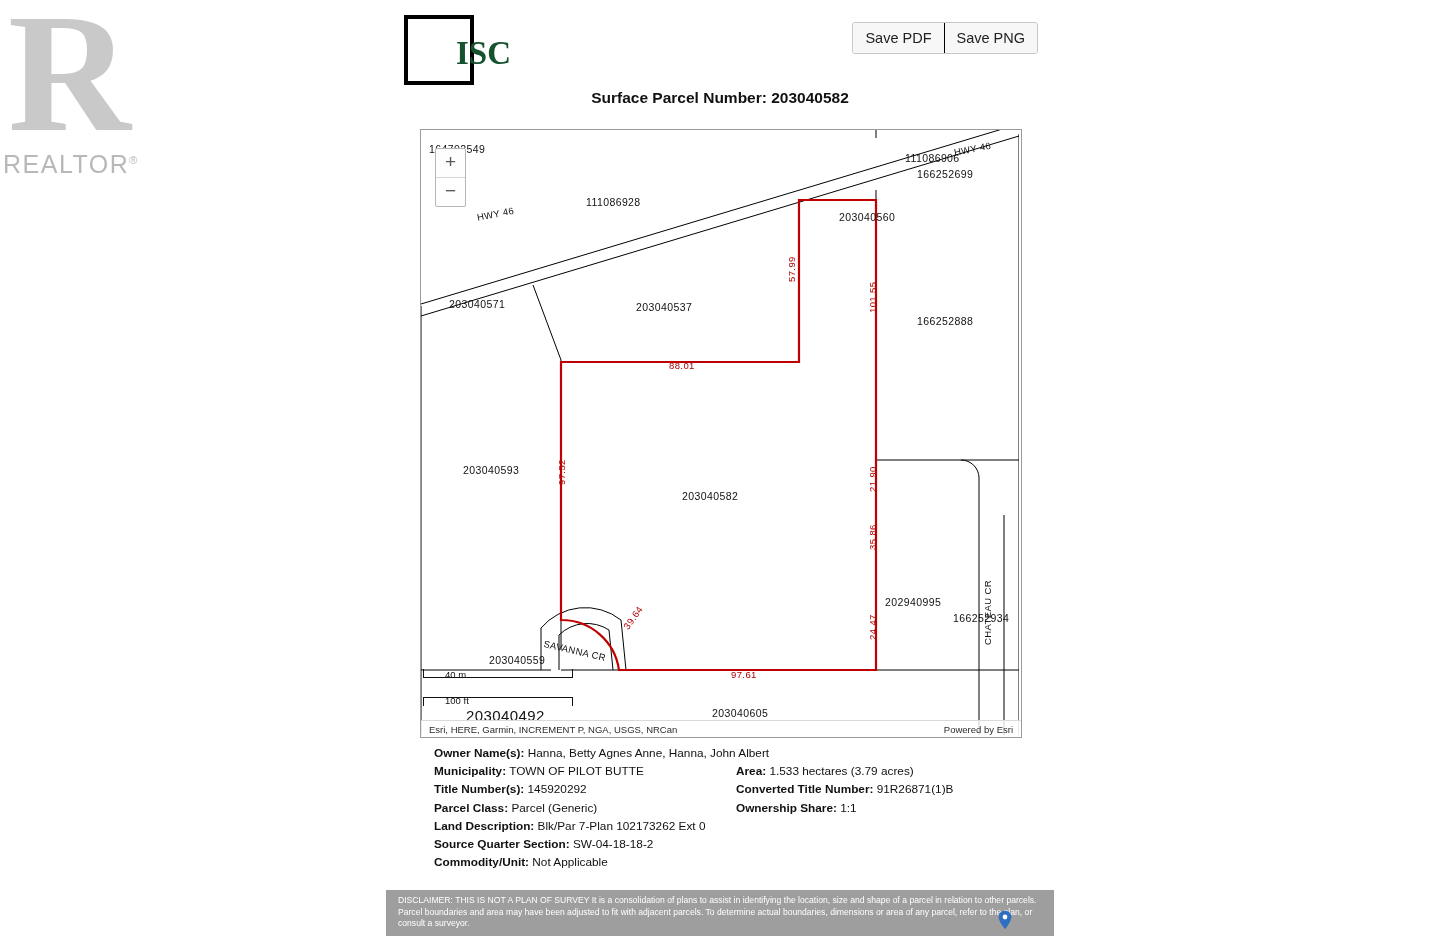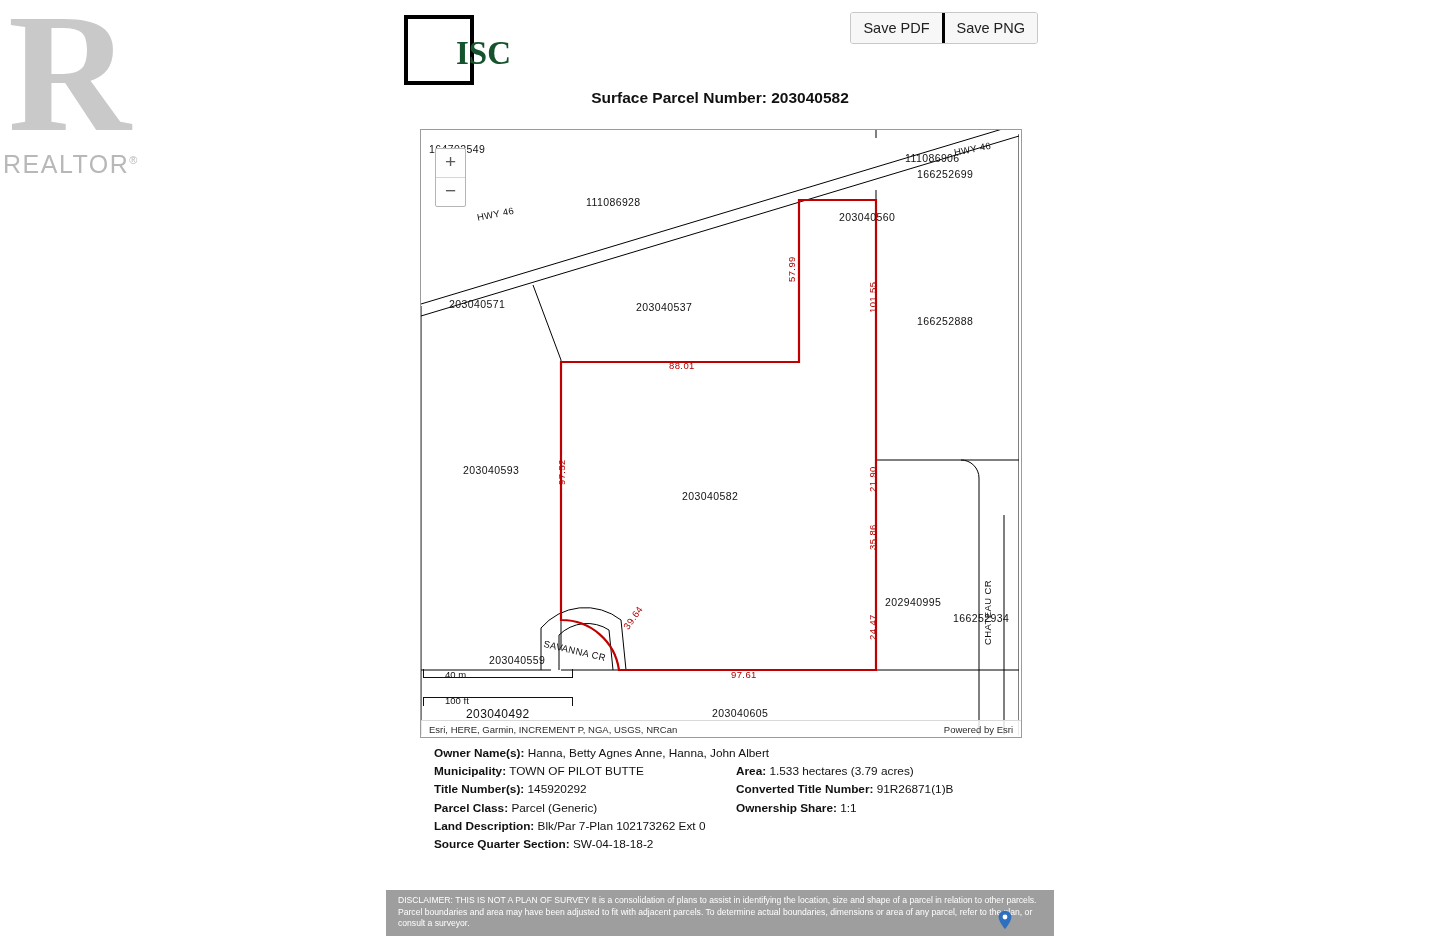--- a/index.html
+++ b/index.html
@@ -86,36 +86,36 @@
     font-size: 33px;
     letter-spacing: 0px;
     color: #14532d;
     padding-left: 48px;
   }
 
   
   .save-bar {
     position: absolute;
     right: 31px;
-    top: 4px;
+    top: 14px;
     display: flex;
     border: 1px solid #c8c8c8;
     border-radius: 3px;
     overflow: hidden;
     background: #f5f5f5;
   }
   .save-btn {
     font-size: 14.5px;
     color: #222;
     padding: 7px 12px;
     background: #f7f7f7;
     cursor: pointer;
     white-space: nowrap;
   }
-  .save-btn + .save-btn { border-left: 3px solid #000000; }
+  .save-btn + .save-btn { border-left: 1px solid #000000; }
 
   .doc-title {
     position: absolute;
     left: 0; right: 0;
     top: 81px;
     text-align: center;
     font-size: 15.5px;
     font-weight: bold;
     color: #111;
   }
@@ -305,21 +305,21 @@
           <div style="position: absolute; left: 496px; top: 38px; font-size: 10.5px; color: rgb(17, 17, 17); white-space: nowrap; letter-spacing: 0.4px;">166252699</div>
           <div style="position: absolute; left: 418px; top: 81px; font-size: 10.5px; color: rgb(17, 17, 17); white-space: nowrap; letter-spacing: 0.4px;">203040560</div>
           <div style="position: absolute; left: 496px; top: 185px; font-size: 10.5px; color: rgb(17, 17, 17); white-space: nowrap; letter-spacing: 0.4px;">166252888</div>
           <div style="position: absolute; left: 215px; top: 171px; font-size: 10.5px; color: rgb(17, 17, 17); white-space: nowrap; letter-spacing: 0.4px;">203040537</div>
           <div style="position: absolute; left: 28px; top: 168px; font-size: 10.5px; color: rgb(17, 17, 17); white-space: nowrap; letter-spacing: 0.4px;">203040571</div>
           <div style="position: absolute; left: 42px; top: 334px; font-size: 10.5px; color: rgb(17, 17, 17); white-space: nowrap; letter-spacing: 0.4px;">203040593</div>
           <div style="position: absolute; left: 261px; top: 360px; font-size: 10.5px; color: rgb(17, 17, 17); white-space: nowrap; letter-spacing: 0.4px;">203040582</div>
           <div style="position: absolute; left: 464px; top: 466px; font-size: 10.5px; color: rgb(17, 17, 17); white-space: nowrap; letter-spacing: 0.4px;">202940995</div>
           <div style="position: absolute; left: 532px; top: 482px; font-size: 10.5px; color: rgb(17, 17, 17); white-space: nowrap; letter-spacing: 0.4px;">166252934</div>
           <div style="position: absolute; left: 68px; top: 524px; font-size: 10.5px; color: rgb(17, 17, 17); white-space: nowrap; letter-spacing: 0.4px;">203040559</div>
-          <div style="position: absolute; left: 45px; top: 577px; font-size: 12px; color: rgb(17, 17, 17); white-space: nowrap; letter-spacing: 0.4px;">203040492</div>
+          <div style="position: absolute; left: 45px; top: 577px; font-size: 15px; color: rgb(17, 17, 17); white-space: nowrap; letter-spacing: 0.4px;">203040492</div>
           <div style="position: absolute; left: 291px; top: 577px; font-size: 10.5px; color: rgb(17, 17, 17); white-space: nowrap; letter-spacing: 0.4px;">203040605</div>
           <div style="position: absolute; left: 55px; top: 82px; font-size: 9.5px; color: rgb(17, 17, 17); white-space: nowrap; letter-spacing: 0.4px; transform: rotate(-11deg); transform-origin: left top;">HWY 46</div>
           <div style="position: absolute; left: 532px; top: 17px; font-size: 9.5px; color: rgb(17, 17, 17); white-space: nowrap; letter-spacing: 0.4px; transform: rotate(-11deg); transform-origin: left top;">HWY 46</div>
           <div style="position: absolute; left: 124px; top: 508px; font-size: 9.5px; color: rgb(17, 17, 17); white-space: nowrap; letter-spacing: 0.4px; transform: rotate(13deg); transform-origin: left top;">SAVANNA CR</div>
           <div style="position: absolute; left: 561px; top: 515px; font-size: 9.5px; color: rgb(17, 17, 17); white-space: nowrap; letter-spacing: 0.4px; transform: rotate(-90deg); transform-origin: left top;">CHATEAU CR</div>
           <div style="position: absolute; left: 248px; top: 230px; font-size: 9.5px; color: rgb(176, 0, 0); white-space: nowrap; letter-spacing: 0.4px;">88.01</div>
           <div style="position: absolute; left: 365px; top: 152px; font-size: 9.5px; color: rgb(176, 0, 0); white-space: nowrap; letter-spacing: 0.4px; transform: rotate(-90deg); transform-origin: left top;">57.99</div>
           <div style="position: absolute; left: 446px; top: 183px; font-size: 9.5px; color: rgb(176, 0, 0); white-space: nowrap; letter-spacing: 0.4px; transform: rotate(-90deg); transform-origin: left top;">101.55</div>
           <div style="position: absolute; left: 446px; top: 362px; font-size: 9.5px; color: rgb(176, 0, 0); white-space: nowrap; letter-spacing: 0.4px; transform: rotate(-90deg); transform-origin: left top;">21.90</div>
           <div style="position: absolute; left: 446px; top: 420px; font-size: 9.5px; color: rgb(176, 0, 0); white-space: nowrap; letter-spacing: 0.4px; transform: rotate(-90deg); transform-origin: left top;">35.86</div>
@@ -381,20 +381,24 @@
         </span>
       </div>
       <div class="det-row">
         <b>Land Description:</b>
         <span>Blk/Par 7-Plan 102173262 Ext 0</span>
       </div>
       <div class="det-row">
         <b>Source Quarter Section:</b>
         <span>SW-04-18-18-2</span>
       </div>
+      <div class="det-row">
+        <b>Commodity/Unit:</b>
+        <span>Not Applicable</span>
+      </div>
     </div>
 
     <div class="disclaimer">DISCLAIMER: THIS IS NOT A PLAN OF SURVEY It is a consolidation of plans to assist in identifying the location, size and shape of a parcel in relation to other parcels. Parcel boundaries and area may have been adjusted to fit with adjacent parcels. To determine actual boundaries, dimensions or area of any parcel, refer to the plan, or consult a surveyor.</div>
 
     <svg class="pin-badge" viewBox="0 0 16 20">
       <path d="M8 0.8 C4.4 0.8 1.6 3.5 1.6 7 c0 4.6 6.4 12.2 6.4 12.2 S14.4 11.6 14.4 7 C14.4 3.5 11.6 0.8 8 0.8 z" fill="#2f6fbf"></path>
       <circle cx="8" cy="7" r="2.4" fill="#ffffff"></circle>
     </svg>
 
   </div>

